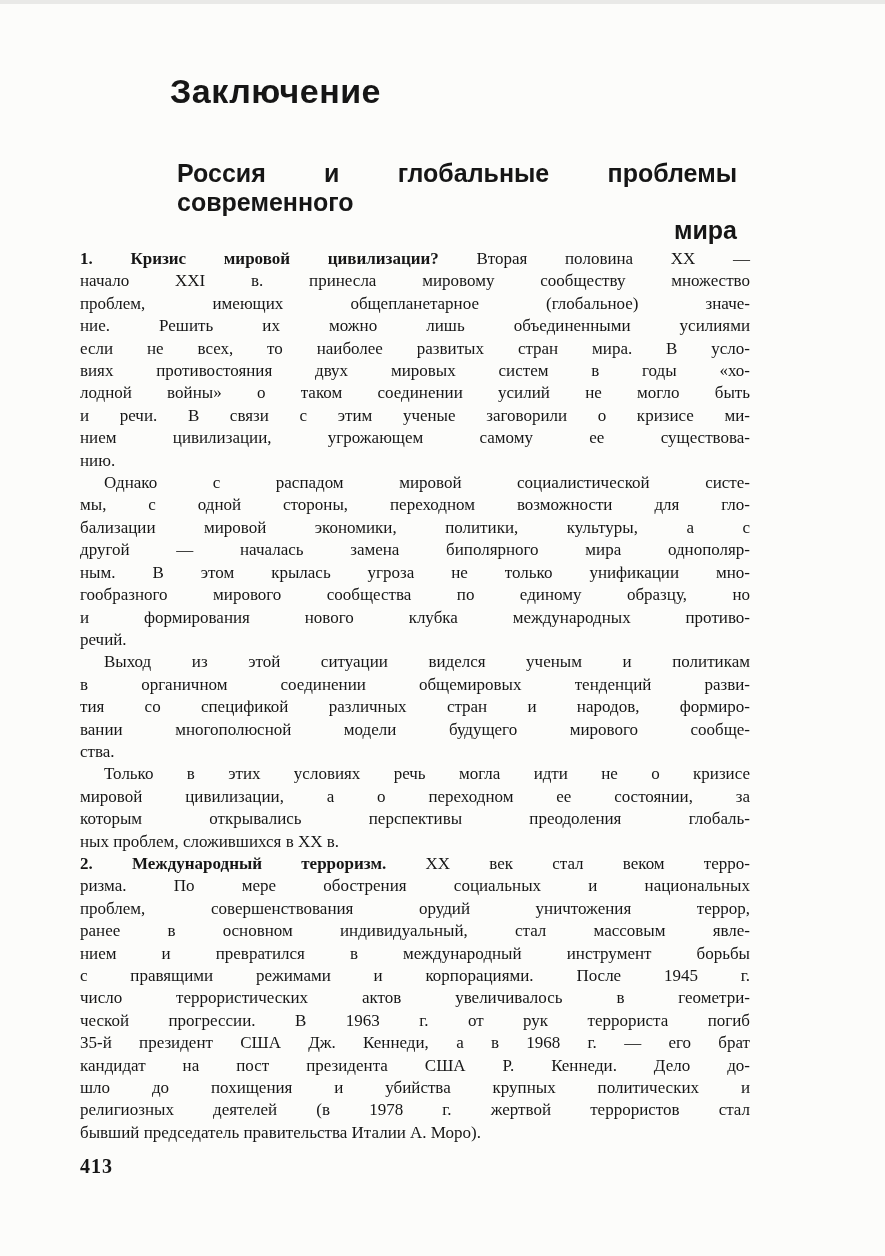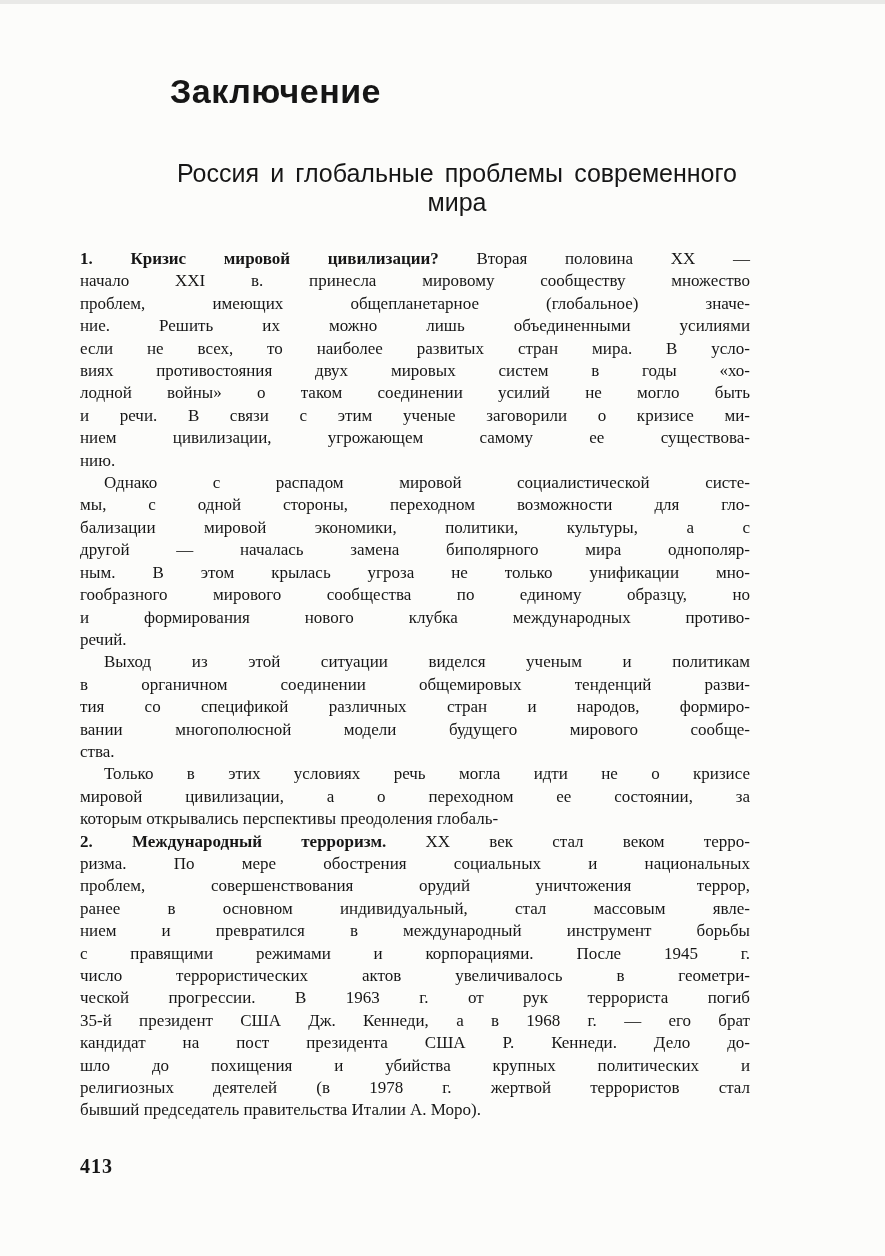--- a/index.html
+++ b/index.html
@@ -28,26 +28,26 @@
     line-height: 38px;
     letter-spacing: 0.5px;
   }
   .section-title {
     position: absolute;
     left: 177px;
     top: 155px;
     width: 560px;
     margin: 0;
     font-family: "Liberation Sans", sans-serif;
-    font-weight: normal;
+    font-weight: bold;
     font-size: 25px;
     line-height: 28.5px;
   }
   .st-line {
-    text-align: center;
+    text-align: right;
   }
   .st-line.justify-all {
     text-align: justify;
     -moz-text-align-last: justify;
     text-align-last: justify;
   }
   .body-text {
     position: absolute;
     left: 80px;
     top: 244px;
@@ -118,20 +118,21 @@
         <div class="line">Выход из этой ситуации виделся ученым и политикам</div>
         <div class="line">в органичном соединении общемировых тенденций разви-</div>
         <div class="line">тия со спецификой различных стран и народов, формиро-</div>
         <div class="line">вании многополюсной модели будущего мирового сообще-</div>
         <div class="line">ства.</div>
       </div>
       <div class="para indent">
         <div class="line">Только в этих условиях речь могла идти не о кризисе</div>
         <div class="line">мировой цивилизации, а о переходном ее состоянии, за</div>
         <div class="line">которым открывались перспективы преодоления глобаль-</div>
+        <div class="line">ных проблем, сложившихся в XX в.</div>
       </div>
       <div class="para">
         <div class="line"><b class="lead">2. Международный терроризм.</b> XX век стал веком терро-</div>
         <div class="line">ризма. По мере обострения социальных и национальных</div>
         <div class="line">проблем, совершенствования орудий уничтожения террор,</div>
         <div class="line">ранее в основном индивидуальный, стал массовым явле-</div>
         <div class="line">нием и превратился в международный инструмент борьбы</div>
         <div class="line">с правящими режимами и корпорациями. После 1945 г.</div>
         <div class="line">число террористических актов увеличивалось в геометри-</div>
         <div class="line">ческой прогрессии. В 1963 г. от рук террориста погиб</div>

